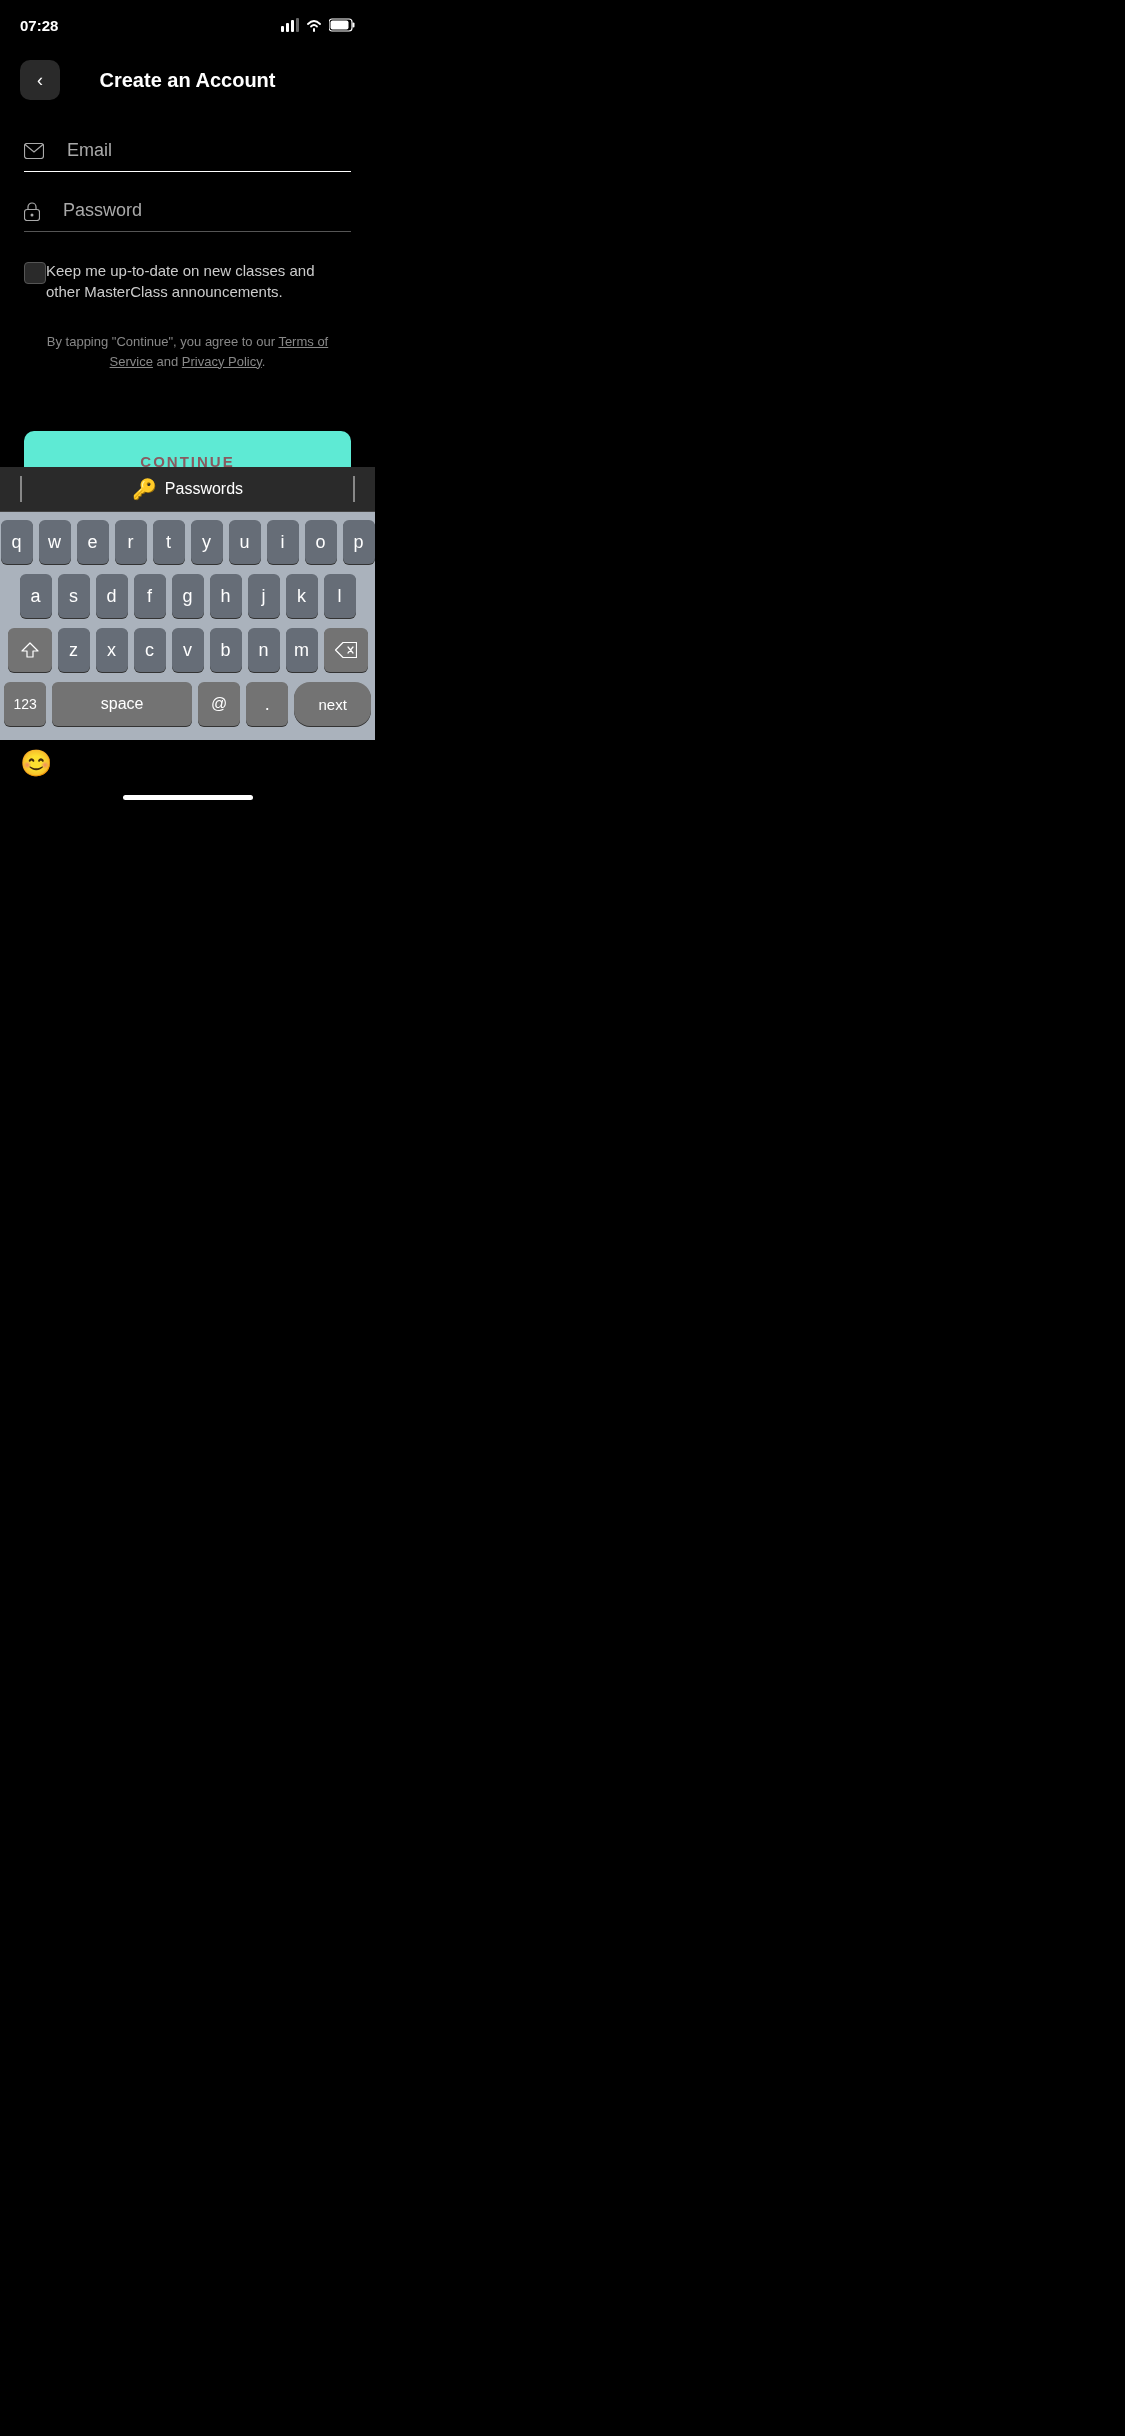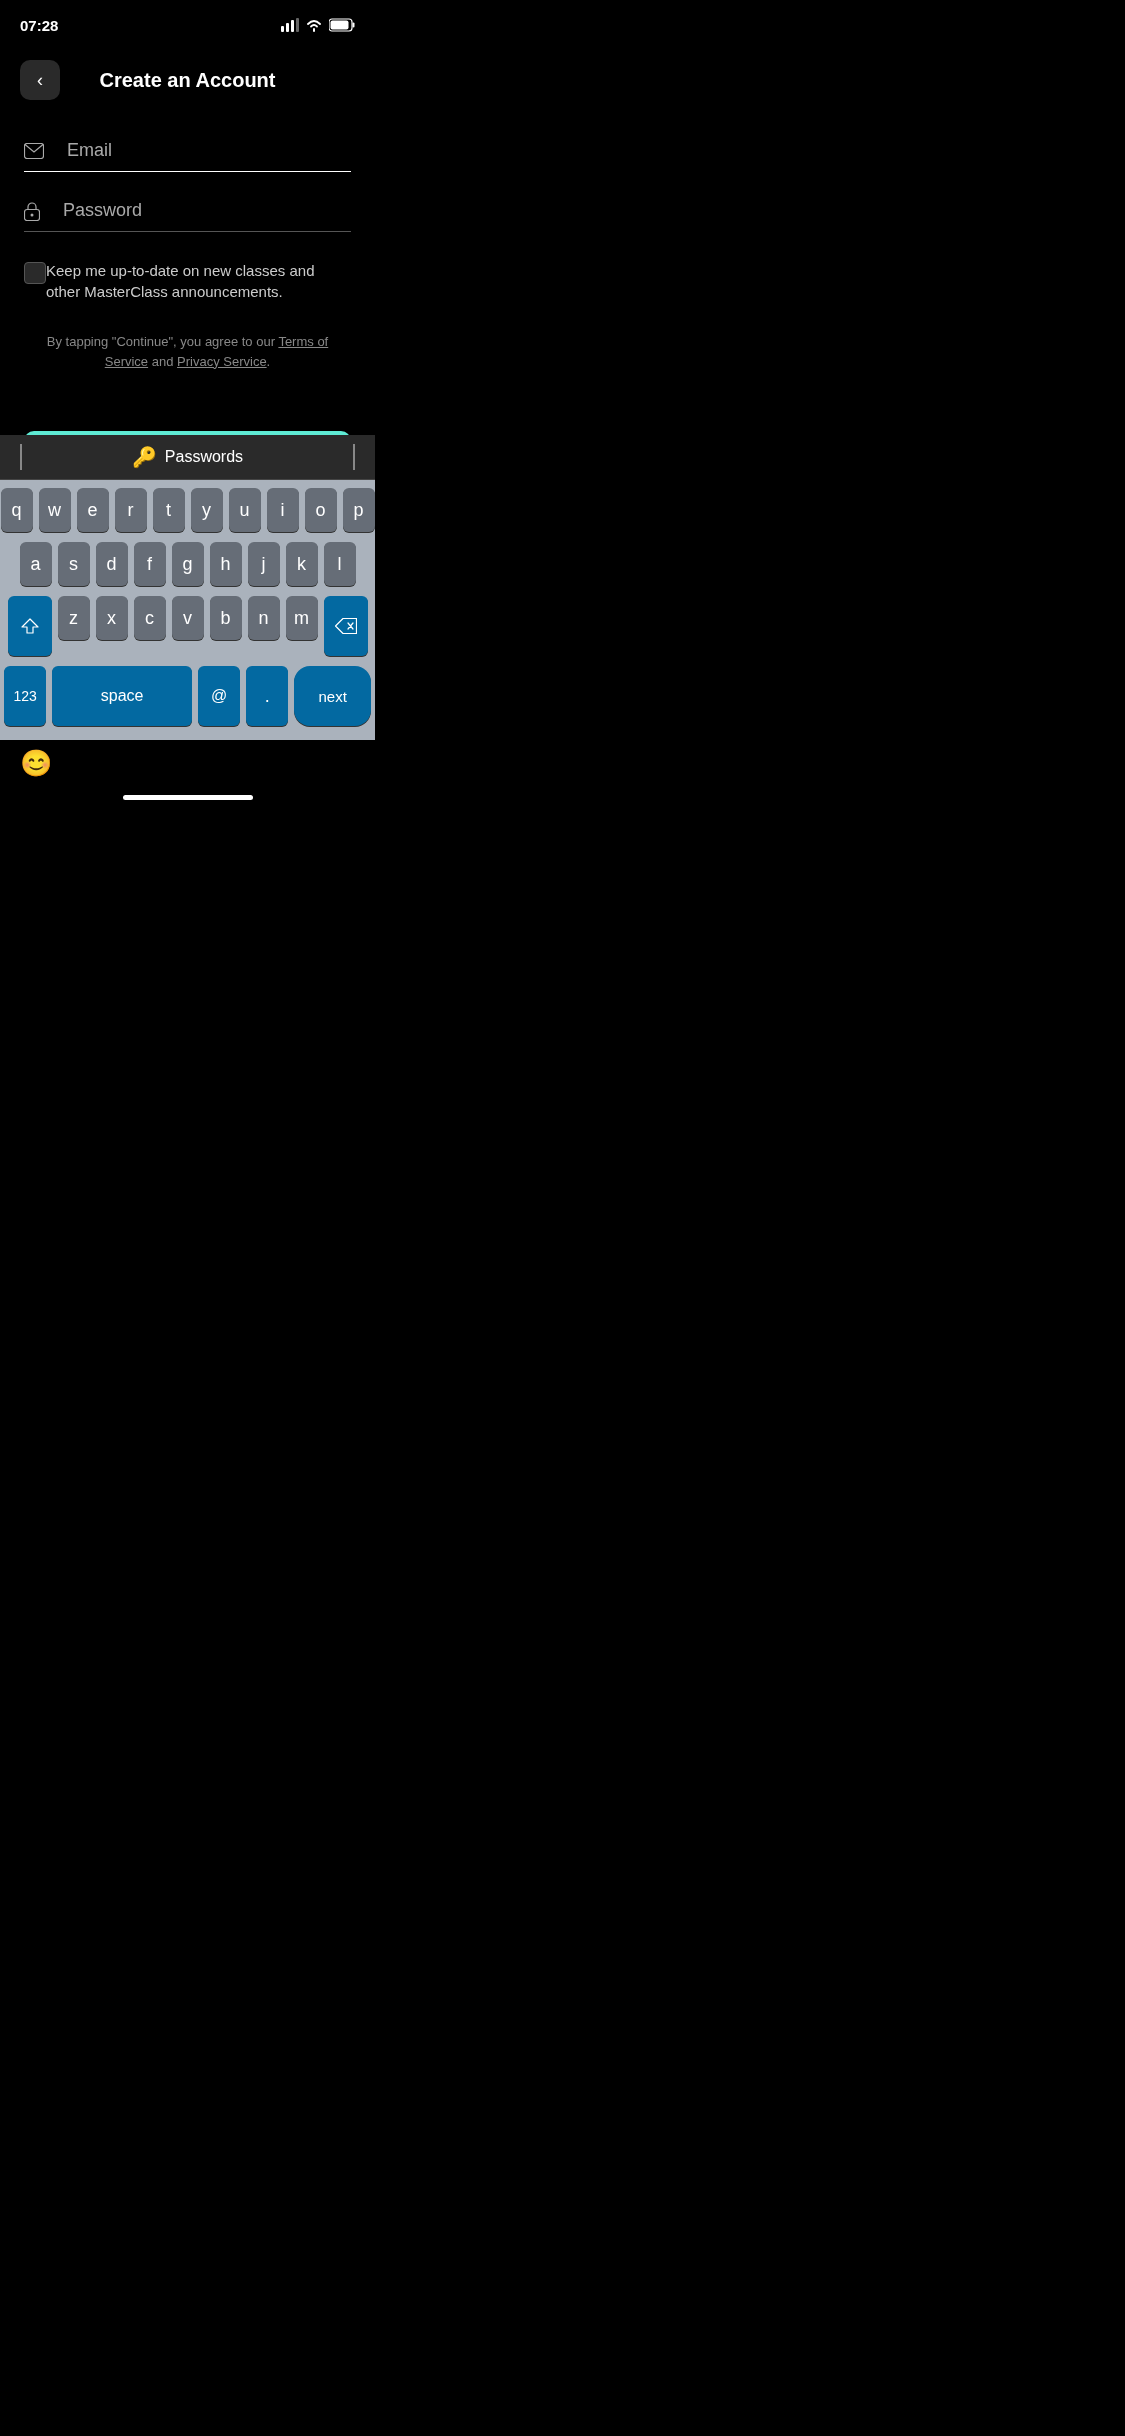--- a/index.html
+++ b/index.html
@@ -254,29 +254,29 @@
       box-shadow: 0 1px 0 #333;
       flex-shrink: 0;
     }
 
     .key-letter {
       width: 32px;
       height: 44px;
     }
 
     .key-wide {
-      background: #0369a1;
+      background: #737373;
       border-radius: 6px;
       color: #fff;
       display: flex;
       align-items: center;
       justify-content: center;
       cursor: pointer;
       box-shadow: 0 1px 0 #333;
-      height: 60px;
+      height: 44px;
     }
 
     .key-shift {
       width: 44px;
       font-size: 16px;
     }
 
     .key-delete {
       width: 44px;
       font-size: 14px;
@@ -401,21 +401,21 @@
   </div>
 
   
   <div class="checkbox-row">
     <div class="checkbox"></div>
     <span class="checkbox-label">Keep me up-to-date on new classes and other MasterClass announcements.</span>
   </div>
 
   
   <div class="terms-text">
-    <span>By tapping "Continue", you agree to our </span><a class="terms-link">Terms of Service</a><span> and </span><a class="terms-link">Privacy Service</a><span>.</span>
+    <span>By tapping "Continue", you agree to our </span><a class="terms-link">Terms of Service</a><span> and </span><a class="terms-link">Privacy Policy</a><span>.</span>
   </div>
 
   
   <button class="continue-btn">CONTINUE</button>
 </div>
 
 <div class="keyboard-area">
 
   <div class="keyboard-passwords-bar">
     <div class="passwords-bar-content">

